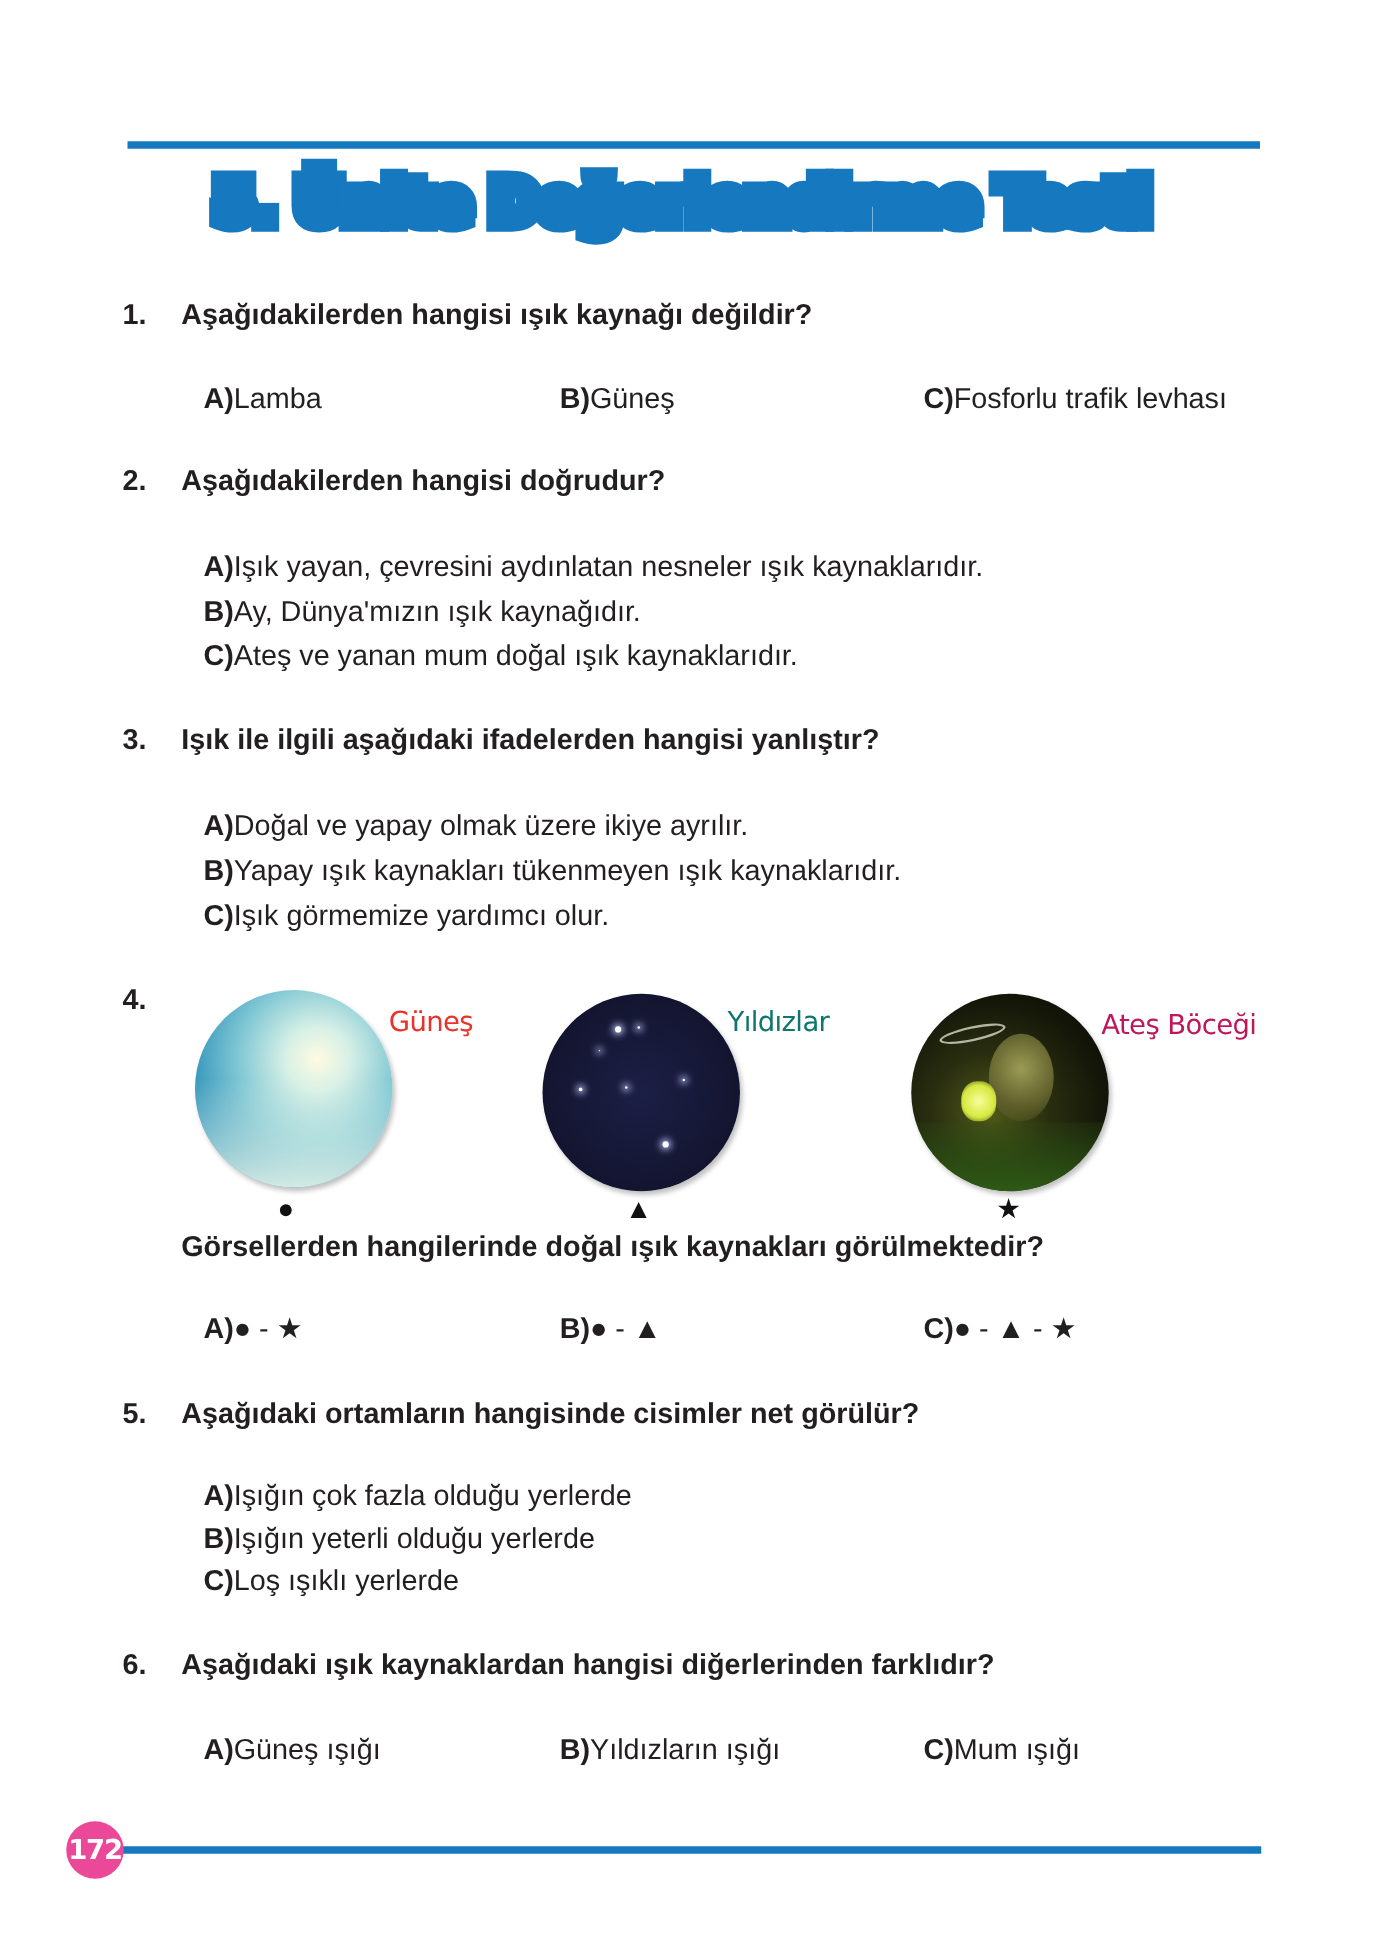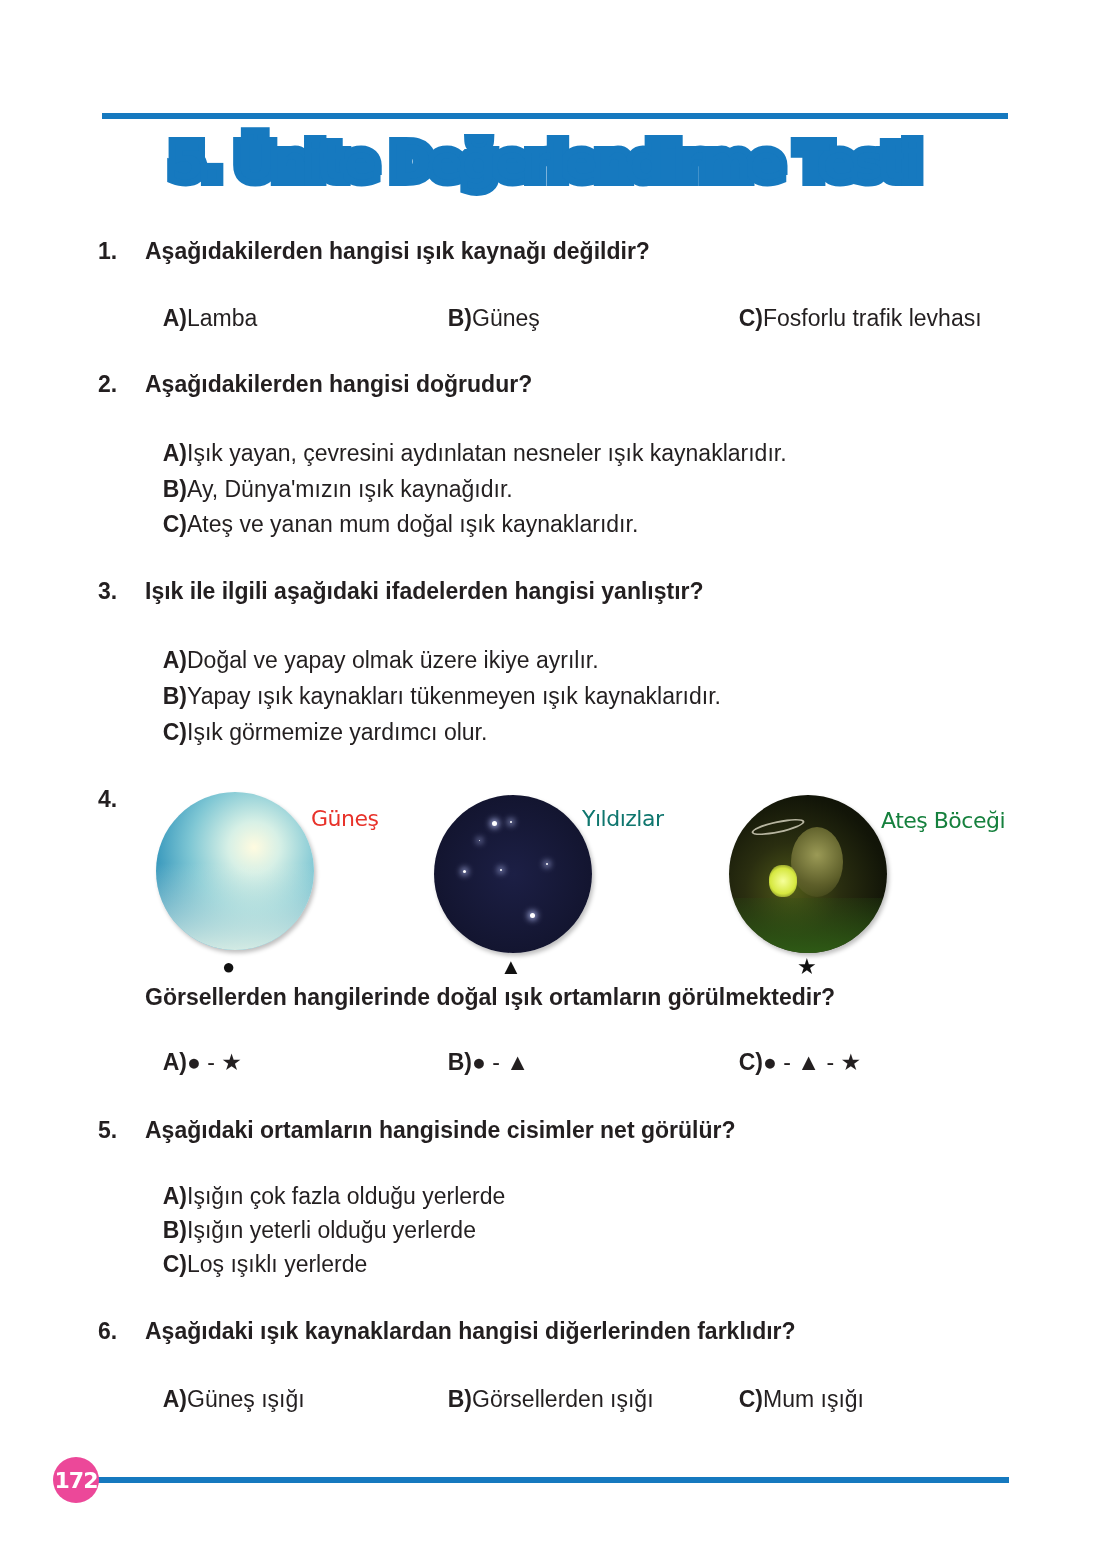--- a/index.html
+++ b/index.html
@@ -29,21 +29,21 @@
   .star { position: absolute; background: #fff; border-radius: 50%; box-shadow: 0 0 6px 2px rgba(190,200,255,0.9); }
   .firefly { left: 729px; top: 795px; background: radial-gradient(circle at 40% 60%, #505a18 0%, #2a2e10 35%, #121508 70%, #0b0d05 100%); }
   .firefly .glow { position: absolute; left: 40px; top: 70px; width: 28px; height: 32px; border-radius: 45%; background: radial-gradient(circle, #f6ff9a 0%, #d6e840 60%, rgba(180,200,40,0) 100%); }
   .firefly .grass { position: absolute; left: 0; right: 0; bottom: 0; height: 55px; background: linear-gradient(to top, #2e5a15, rgba(40,80,20,0.2)); }
   .firefly .body { position: absolute; left: 62px; top: 32px; width: 52px; height: 70px; border-radius: 50%; background: radial-gradient(circle at 50% 40%, #9b9a56 0%, #5e5f2a 60%, rgba(40,40,15,0) 100%); }
   .firefly .wing { position: absolute; left: 22px; top: 26px; width: 54px; height: 12px; border: 2px solid #b7b5a0; border-radius: 50%; transform: rotate(-12deg); }
 
   .img-label { position: absolute; font-family: "DejaVu Sans", sans-serif; font-size: 22px; letter-spacing: -0.5px; }
   .lbl-sun { left: 311px; top: 806px; color: #e8322a; }
   .lbl-stars { left: 582px; top: 806px; color: #0f766e; }
-  .lbl-firefly { left: 881px; top: 808px; color: #15803d; }
+  .lbl-firefly { left: 881px; top: 808px; color: #be185d; }
 
   .sym { position: absolute; font-size: 22px; line-height: 1; color: #111; }
 
   .bottom-rule { position: absolute; left: 96px; top: 1477px; width: 913px; height: 6px; background: #1679bf; }
   .page-badge { position: absolute; left: 53px; top: 1457px; width: 46px; height: 46px; border-radius: 50%; background: #ec4899; display: flex; align-items: center; justify-content: center; color: #fff; font-weight: bold; font-size: 22px; font-family: "DejaVu Sans", sans-serif; letter-spacing: -1px; }
 </style>
 </head>
 <body>
 
 <div class="top-rule"></div>
@@ -95,36 +95,36 @@
 <div class="circle firefly">
   <div class="grass"></div>
   <div class="body"></div>
   <div class="wing"></div>
   <div class="glow"></div>
 </div>
 <div class="img-label lbl-firefly">Ateş Böceği</div>
 <div class="sym" style="left:797px; top:956px;">★</div>
 
 <div class="q" style="top:984px; left:145px;">
-  <span>Görsellerden hangilerinde doğal ışık ortamların görülmektedir?</span>
+  <span>Görsellerden hangilerinde doğal ışık kaynakları görülmektedir?</span>
 </div>
 <div class="opt" style="left:145px; top:1049px;"><span class="lbl">A)</span><span class="txt">● - ★</span></div>
 <div class="opt" style="left:430px; top:1049px;"><span class="lbl">B)</span><span class="txt">● - ▲</span></div>
 <div class="opt" style="left:721px; top:1049px;"><span class="lbl">C)</span><span class="txt">● - ▲ - ★</span></div>
 
 <div class="q" style="top:1117px;">
   <span class="num">5.</span><span>Aşağıdaki ortamların hangisinde cisimler net görülür?</span>
 </div>
 <div class="opt" style="left:145px; top:1183px;"><span class="lbl">A)</span><span class="txt">Işığın çok fazla olduğu yerlerde</span></div>
 <div class="opt" style="left:145px; top:1217px;"><span class="lbl">B)</span><span class="txt">Işığın yeterli olduğu yerlerde</span></div>
 <div class="opt" style="left:145px; top:1251px;"><span class="lbl">C)</span><span class="txt">Loş ışıklı  yerlerde</span></div>
 
 <div class="q" style="top:1318px;">
   <span class="num">6.</span><span>Aşağıdaki ışık kaynaklardan hangisi diğerlerinden farklıdır?</span>
 </div>
 <div class="opt" style="left:145px; top:1386px;"><span class="lbl">A)</span><span class="txt">Güneş ışığı</span></div>
-<div class="opt" style="left:430px; top:1386px;"><span class="lbl">B)</span><span class="txt">Görsellerden ışığı</span></div>
+<div class="opt" style="left:430px; top:1386px;"><span class="lbl">B)</span><span class="txt">Yıldızların ışığı</span></div>
 <div class="opt" style="left:721px; top:1386px;"><span class="lbl">C)</span><span class="txt">Mum ışığı</span></div>
 
 <div class="bottom-rule"></div>
 <div class="page-badge">
   <span>172</span>
 </div>
 
 </body></html>

